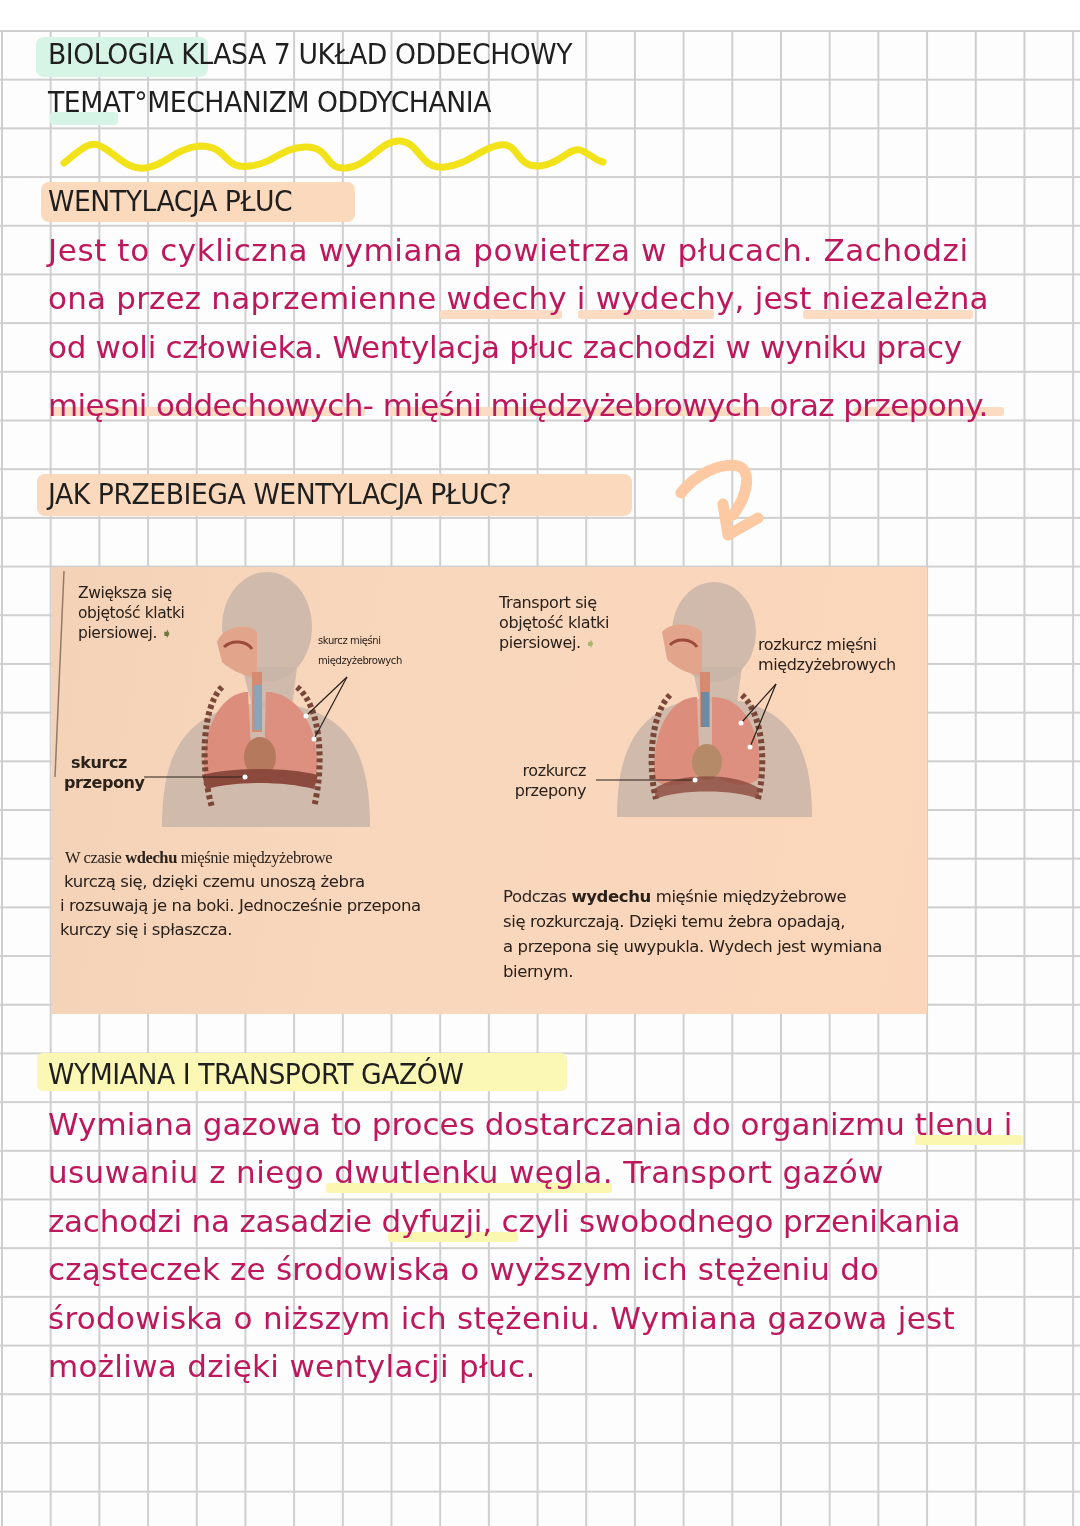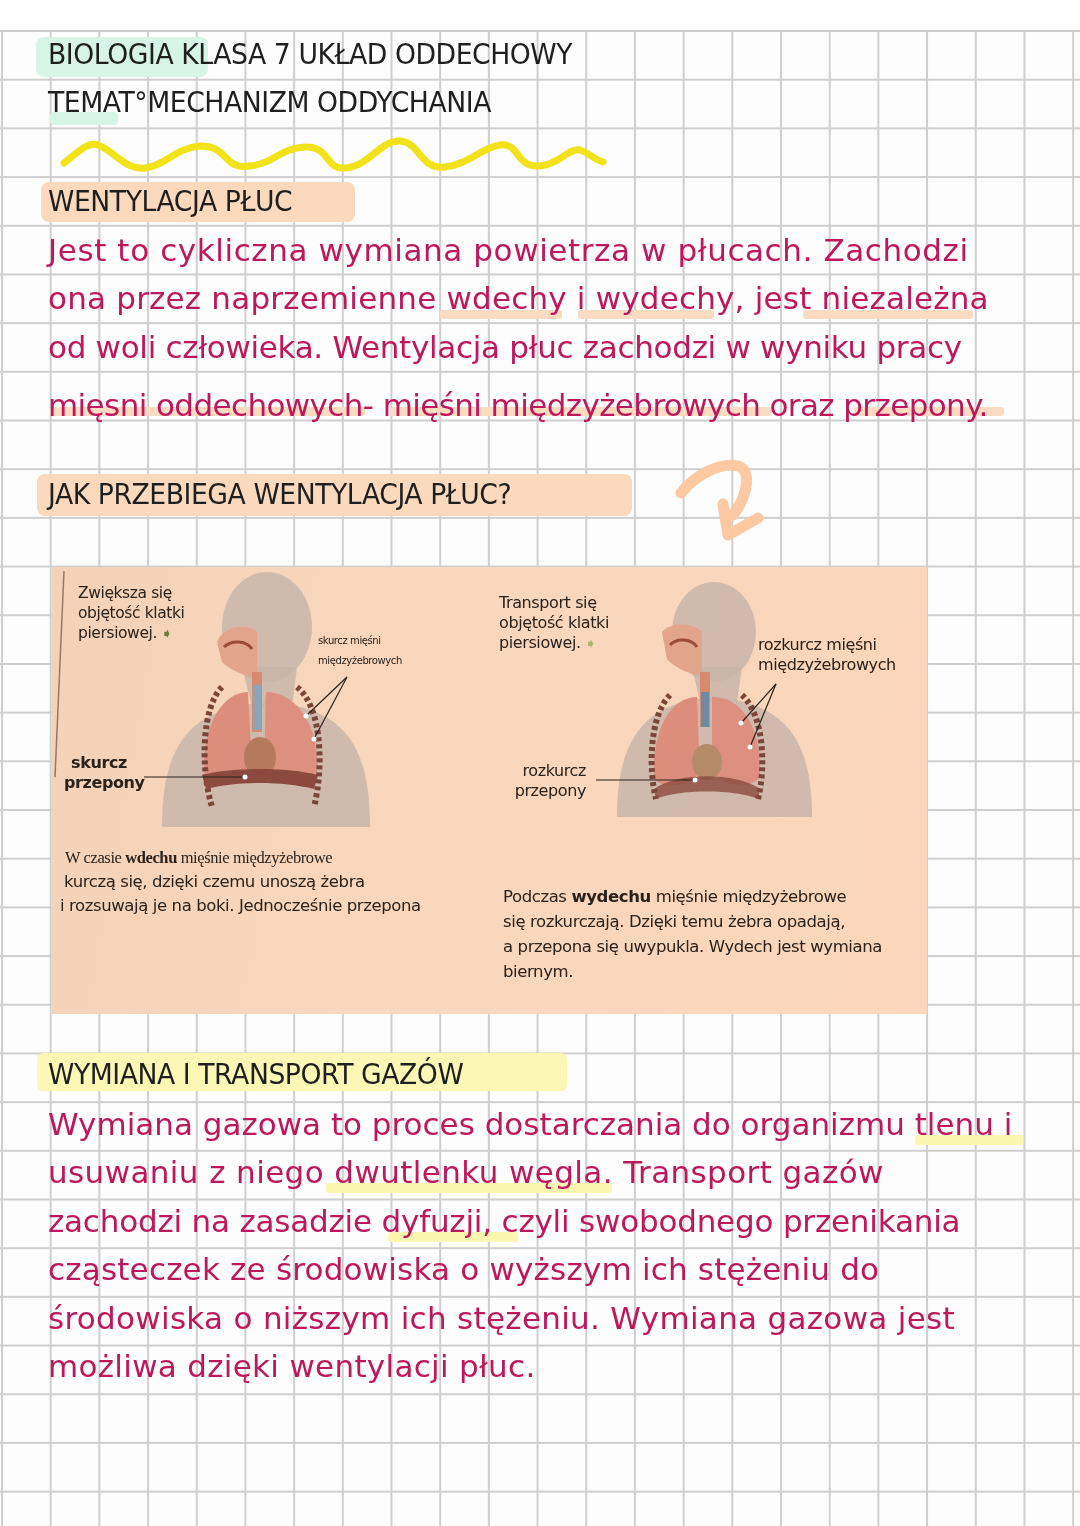--- a/index.html
+++ b/index.html
@@ -222,20 +222,21 @@
     <div>międzyżebrowych</div>
   </div>
   <div class="lbl" style="left:12px; top:186px; text-align:center; width:70px; font-size:16px;font-weight:bold;">
     <div>skurcz</div>
     <div>przepony</div>
   </div>
   <div class="cap" style="left:8px; top:279px;">
     <div style="padding-left:5px;font-family:Liberation Serif, serif;"><span>W czasie </span><b>wdechu</b><span> mięśnie międzyżebrowe</span></div>
     <div style="padding-left:4px;">kurczą się, dzięki czemu unoszą żebra</div>
     <div>i rozsuwają je na boki. Jednocześnie przepona</div>
+    <div>kurczy się i spłaszcza.</div>
   </div>
 
   <div class="lbl" style="left:447px; top:26px; font-size:16px;">
     <div>Transport się</div>
     <div>objętość klatki</div>
     <div><span>piersiowej.</span><span class="arrow-small light">➧</span></div>
   </div>
   <div class="lbl" style="left:706px; top:68px; font-size:16px;">
     <div>rozkurcz mięśni</div>
     <div>międzyżebrowych</div>

